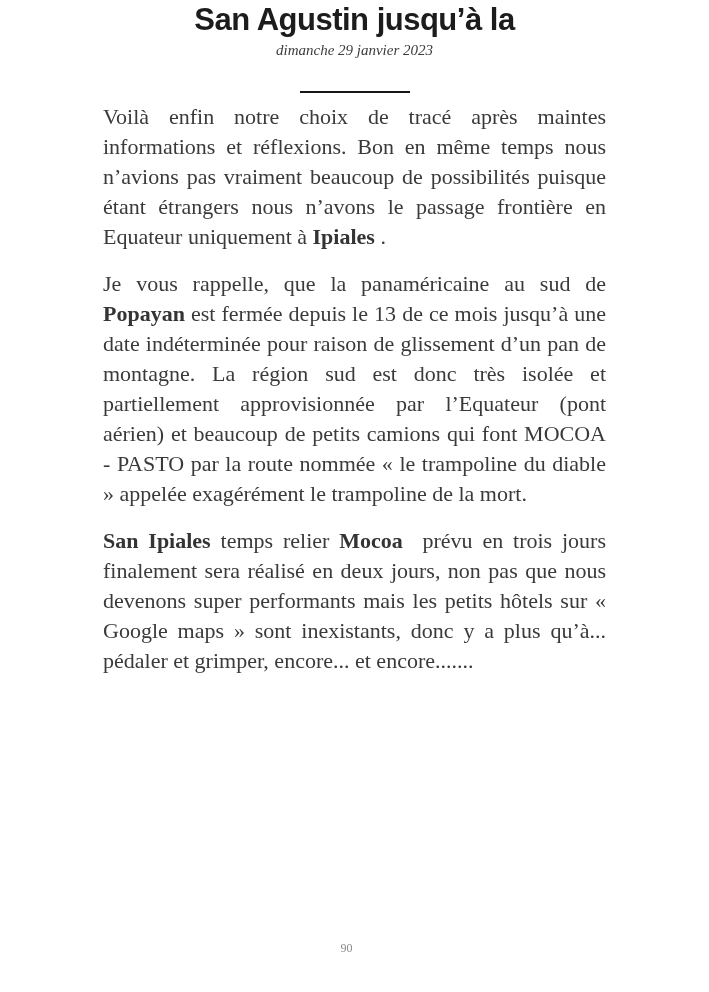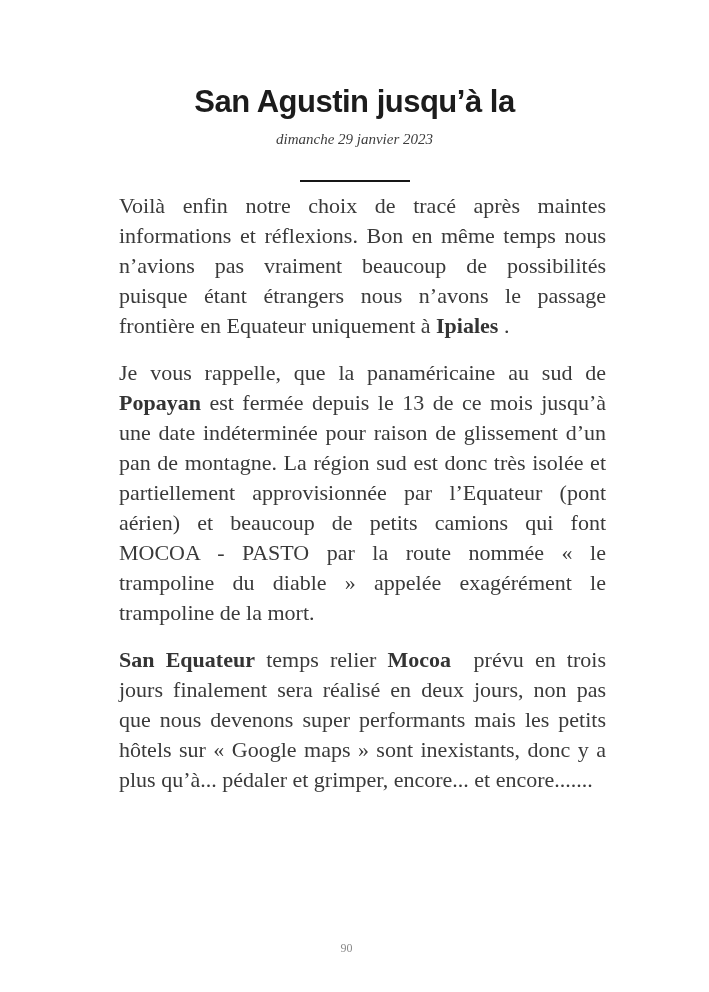--- a/index.html
+++ b/index.html
@@ -15,31 +15,29 @@
     overflow: hidden;
     font-family: "Liberation Serif", serif;
   }
   .content {
     position: absolute;
     left: 103px;
     top: 0;
     width: 503px;
   }
   .doc-title {
-    margin-top: 82px;
     text-align: center;
     font-family: "Liberation Sans", sans-serif;
     font-weight: 700;
     font-size: 31px;
     line-height: 40px;
     letter-spacing: -0.5px;
     color: #1c1c1c;
   }
   .doc-date {
-    margin-top: 7px;
     text-align: center;
     font-family: "Liberation Serif", serif;
     font-style: italic;
     font-size: 15px;
     line-height: 20px;
     color: #3c3c3c;
   }
   .separator {
     width: 110px;
     height: 0;
@@ -47,21 +45,21 @@
     margin: 31px auto 0 auto;
   }
   .body-text {
     margin-top: 9px;
     font-size: 22px;
     line-height: 30px;
     color: #3a3a3a;
     text-align: justify;
   }
   .body-text p {
-    margin: 0 0 17px 16px;
+    margin: 0 0 17px 0;
   }
   .body-text b {
     font-weight: 700;
     color: #343434;
   }
   .page-number {
     position: absolute;
     left: 0;
     right: 16px;
     bottom: 36px;
@@ -81,19 +79,19 @@
       <div>San Agustin jusqu’à la</div>
     </div>
 
     <div class="doc-date">dimanche 29 janvier 2023</div>
 
     <div class="separator"></div>
 
     <div class="body-text">
         <p><span>Voilà enfin notre choix de tracé après maintes informations et réflexions. Bon en même temps nous n’avions pas vraiment beaucoup de possibilités puisque étant étrangers nous n’avons le passage frontière en Equateur uniquement à </span><b>Ipiales</b><span> .</span></p>
         <p><span>Je vous rappelle, que la panaméricaine au sud de </span><b>Popayan</b><span> est fermée depuis le 13 de ce mois jusqu’à une date indéterminée pour raison de glissement d’un pan de montagne. La région sud est donc très isolée et partiellement approvisionnée par l’Equateur (pont aérien) et beaucoup de petits camions qui font MOCOA - PASTO par la route nommée « le trampoline du diable » appelée exagérément le trampoline de la mort.</span></p>
-        <p><b>San Equateur</b><span> temps relier </span><b>Mocoa</b><span>&nbsp; prévu en trois jours finalement sera réalisé en deux jours, non pas que nous devenons super performants mais les petits hôtels sur « Google maps » sont inexistants, donc y a plus qu’à... pédaler et grimper, encore... et encore.......</span></p>
+        <p><b>San Ipiales</b><span> temps relier </span><b>Mocoa</b><span>&nbsp; prévu en trois jours finalement sera réalisé en deux jours, non pas que nous devenons super performants mais les petits hôtels sur « Google maps » sont inexistants, donc y a plus qu’à... pédaler et grimper, encore... et encore.......</span></p>
       </div>
 
   </div>
 
   <div class="page-number">90</div>
 </div>
 
 </body></html>

